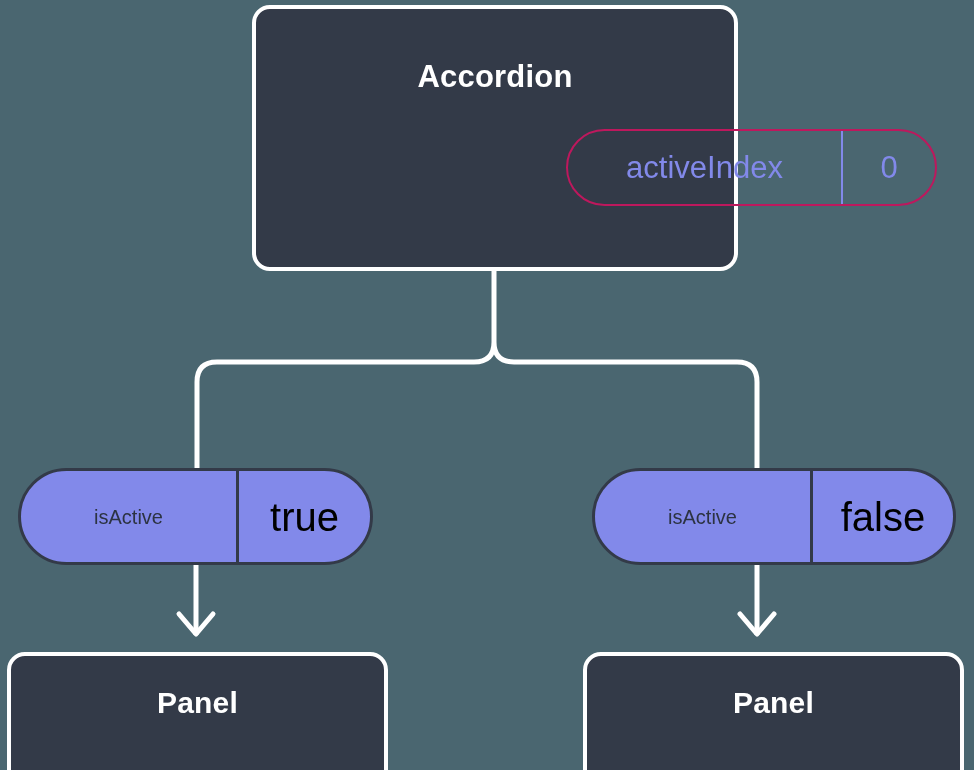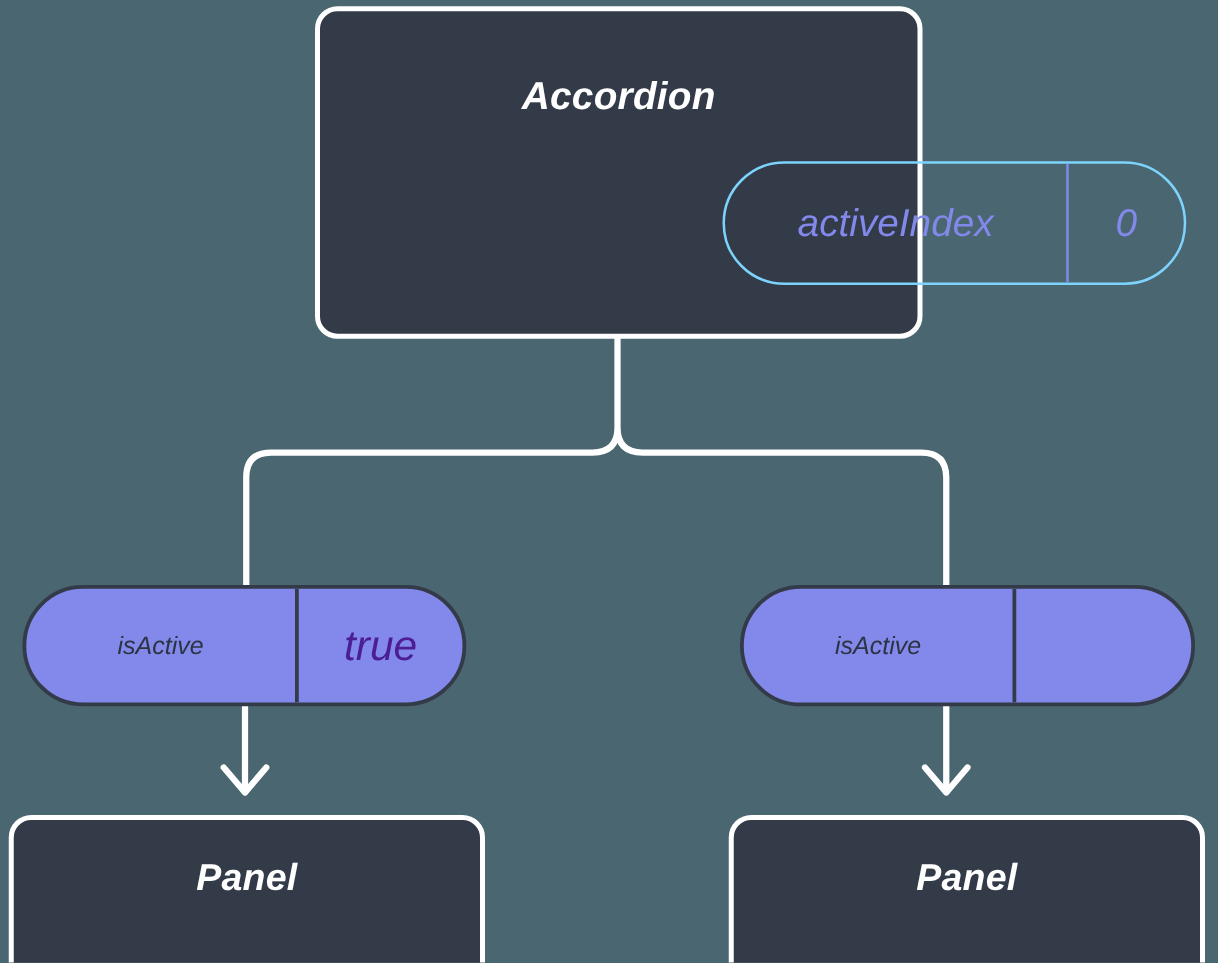--- a/index.html
+++ b/index.html
@@ -13,21 +13,20 @@
     height: 770px;
     overflow: hidden;
     font-family: "Liberation Sans", sans-serif;
     -webkit-font-smoothing: antialiased;
   }
   #stage {
     position: relative;
     width: 974px;
     height: 770px;
     background: #4a6670;
-    font-style: italic;
   }
 
   
   #wires {
     position: absolute;
     left: 0;
     top: 0;
     width: 974px;
     height: 770px;
     pointer-events: none;
@@ -91,26 +90,26 @@
   .cap-key, .cap-val {
     display: flex;
     align-items: center;
     justify-content: center;
     white-space: nowrap;
     line-height: 1;
   }
 
   
   #activeindex-capsule {
-    left: 322px;
+    left: 310px;
     top: 120px;
     width: 371px;
-    height: 99px;
+    height: 77px;
     background: transparent;
-    border: 2px solid #7dd3fc;
+    border: 2px solid #be185d;
   }
   #activeindex-capsule .cap-key {
     width: 273px;
     font-size: 31px;
     color: #8289ea;
     border-right: 2px solid #8289ea;
   }
   #activeindex-capsule .cap-val {
     flex: 1;
     font-size: 31px;
@@ -124,22 +123,22 @@
     top: 468px;
     height: 97px;
   }
   .capsule-filled .cap-key {
     font-size: 20px;
     color: #2c3342;
     border-right: 3px solid #333a48;
   }
   .capsule-filled .cap-val {
     flex: 1;
-    font-size: 34px;
-    color: #4c1d95;
+    font-size: 40px;
+    color: #000000;
   }
   #isactive-true {
     left: 18px;
     width: 355px;
   }
   #isactive-true .cap-key { width: 215px; }
 
   #isactive-false {
     left: 592px;
     width: 364px;
@@ -185,20 +184,21 @@
     </div>
   </div>
 
   <div id="isactive-true" class="capsule capsule-filled">
     <div class="cap-key">isActive</div>
     <div class="cap-val">true</div>
   </div>
 
   <div id="isactive-false" class="capsule capsule-filled">
     <div class="cap-key">isActive</div>
+    <div class="cap-val">false</div>
   </div>
 
   <div id="panel-left" class="node-box panel-box">
     <div class="node-title">Panel</div>
   </div>
 
   <div id="panel-right" class="node-box panel-box">
     <div class="node-title">Panel</div>
   </div>
 

